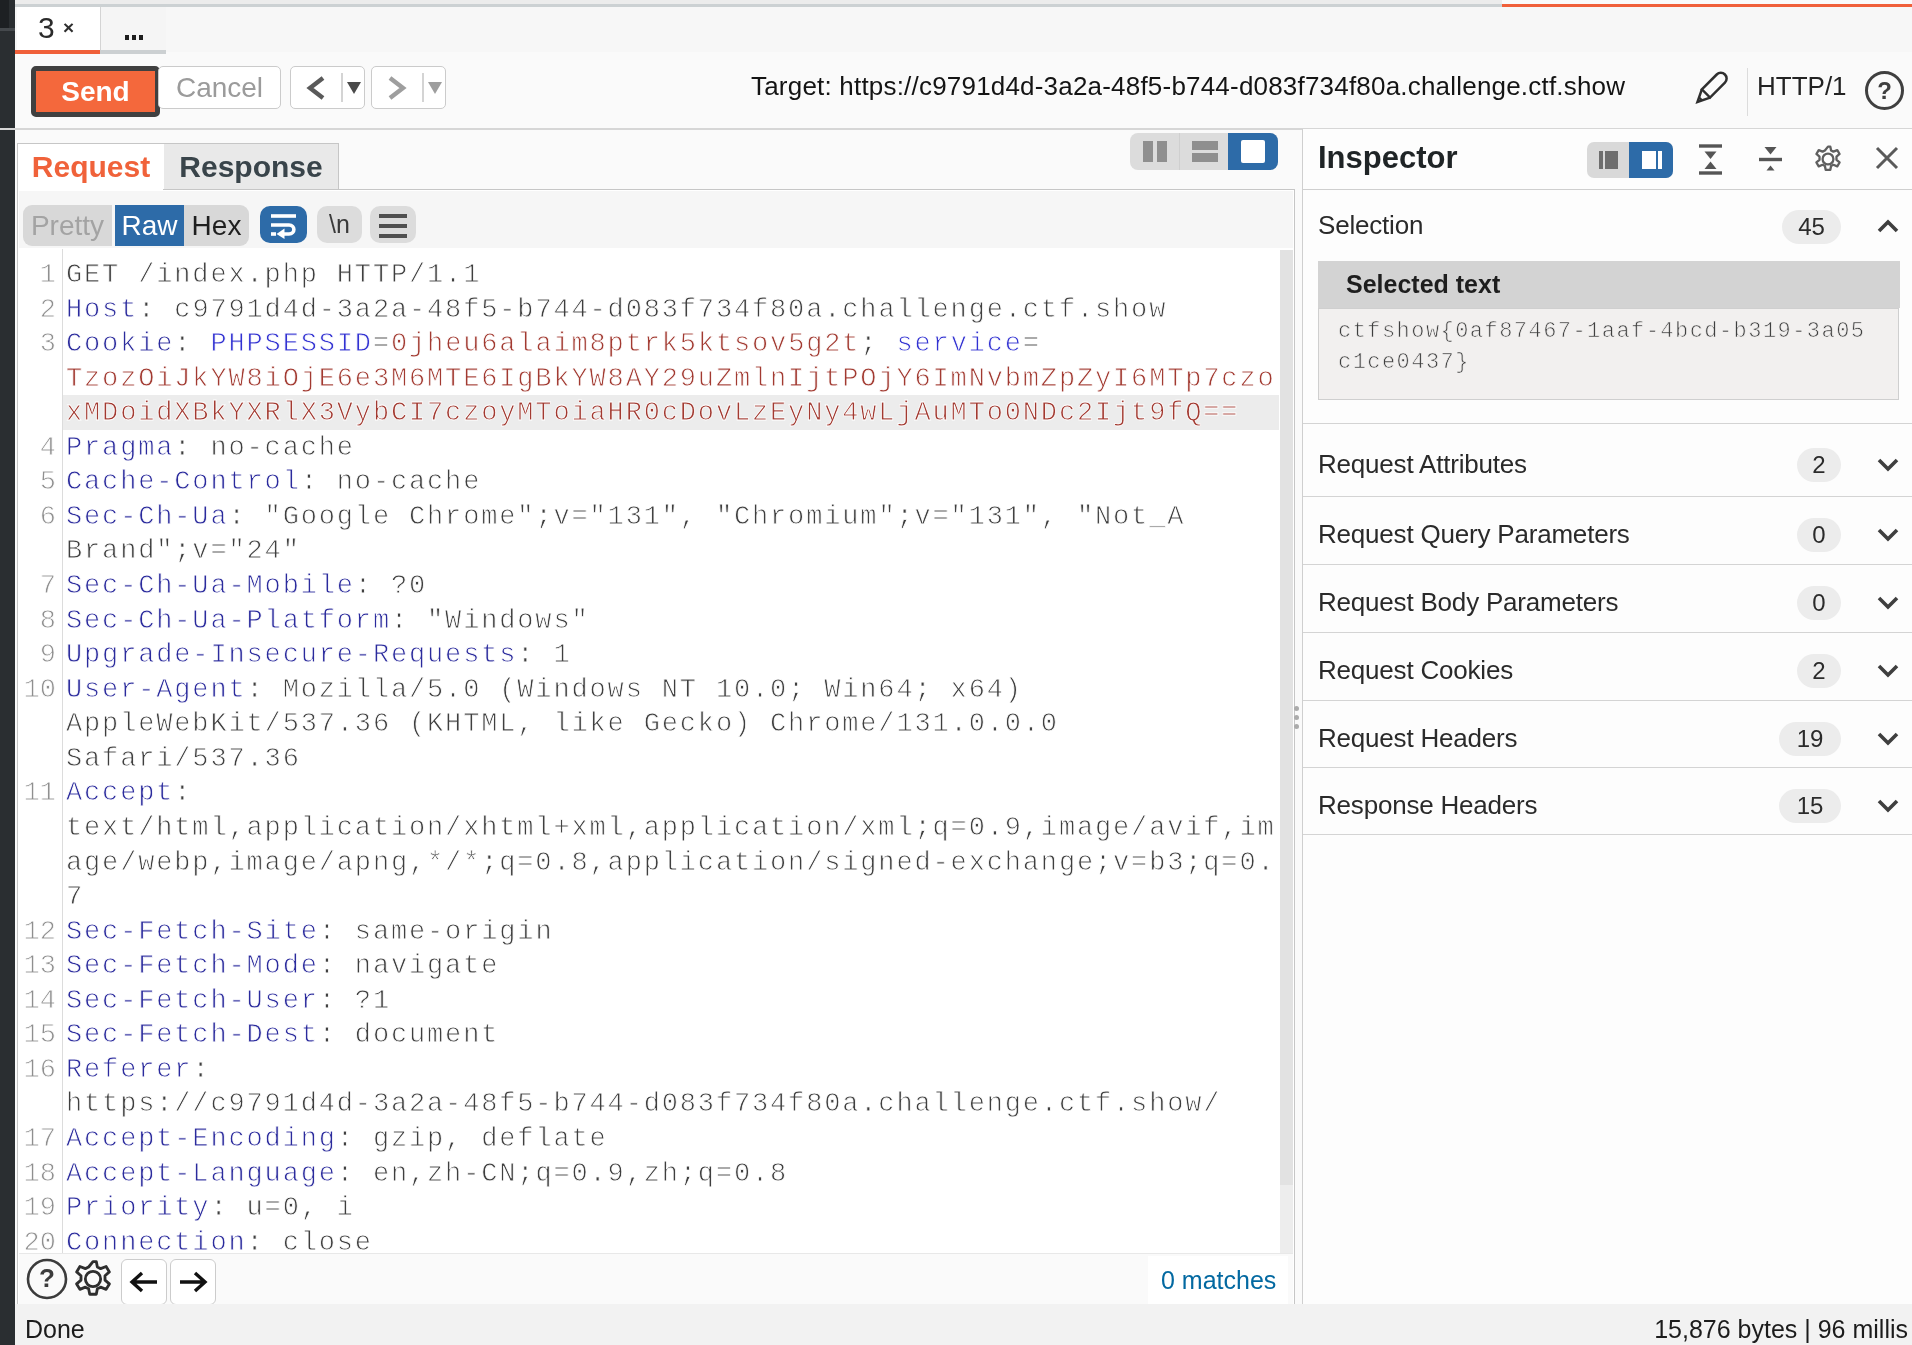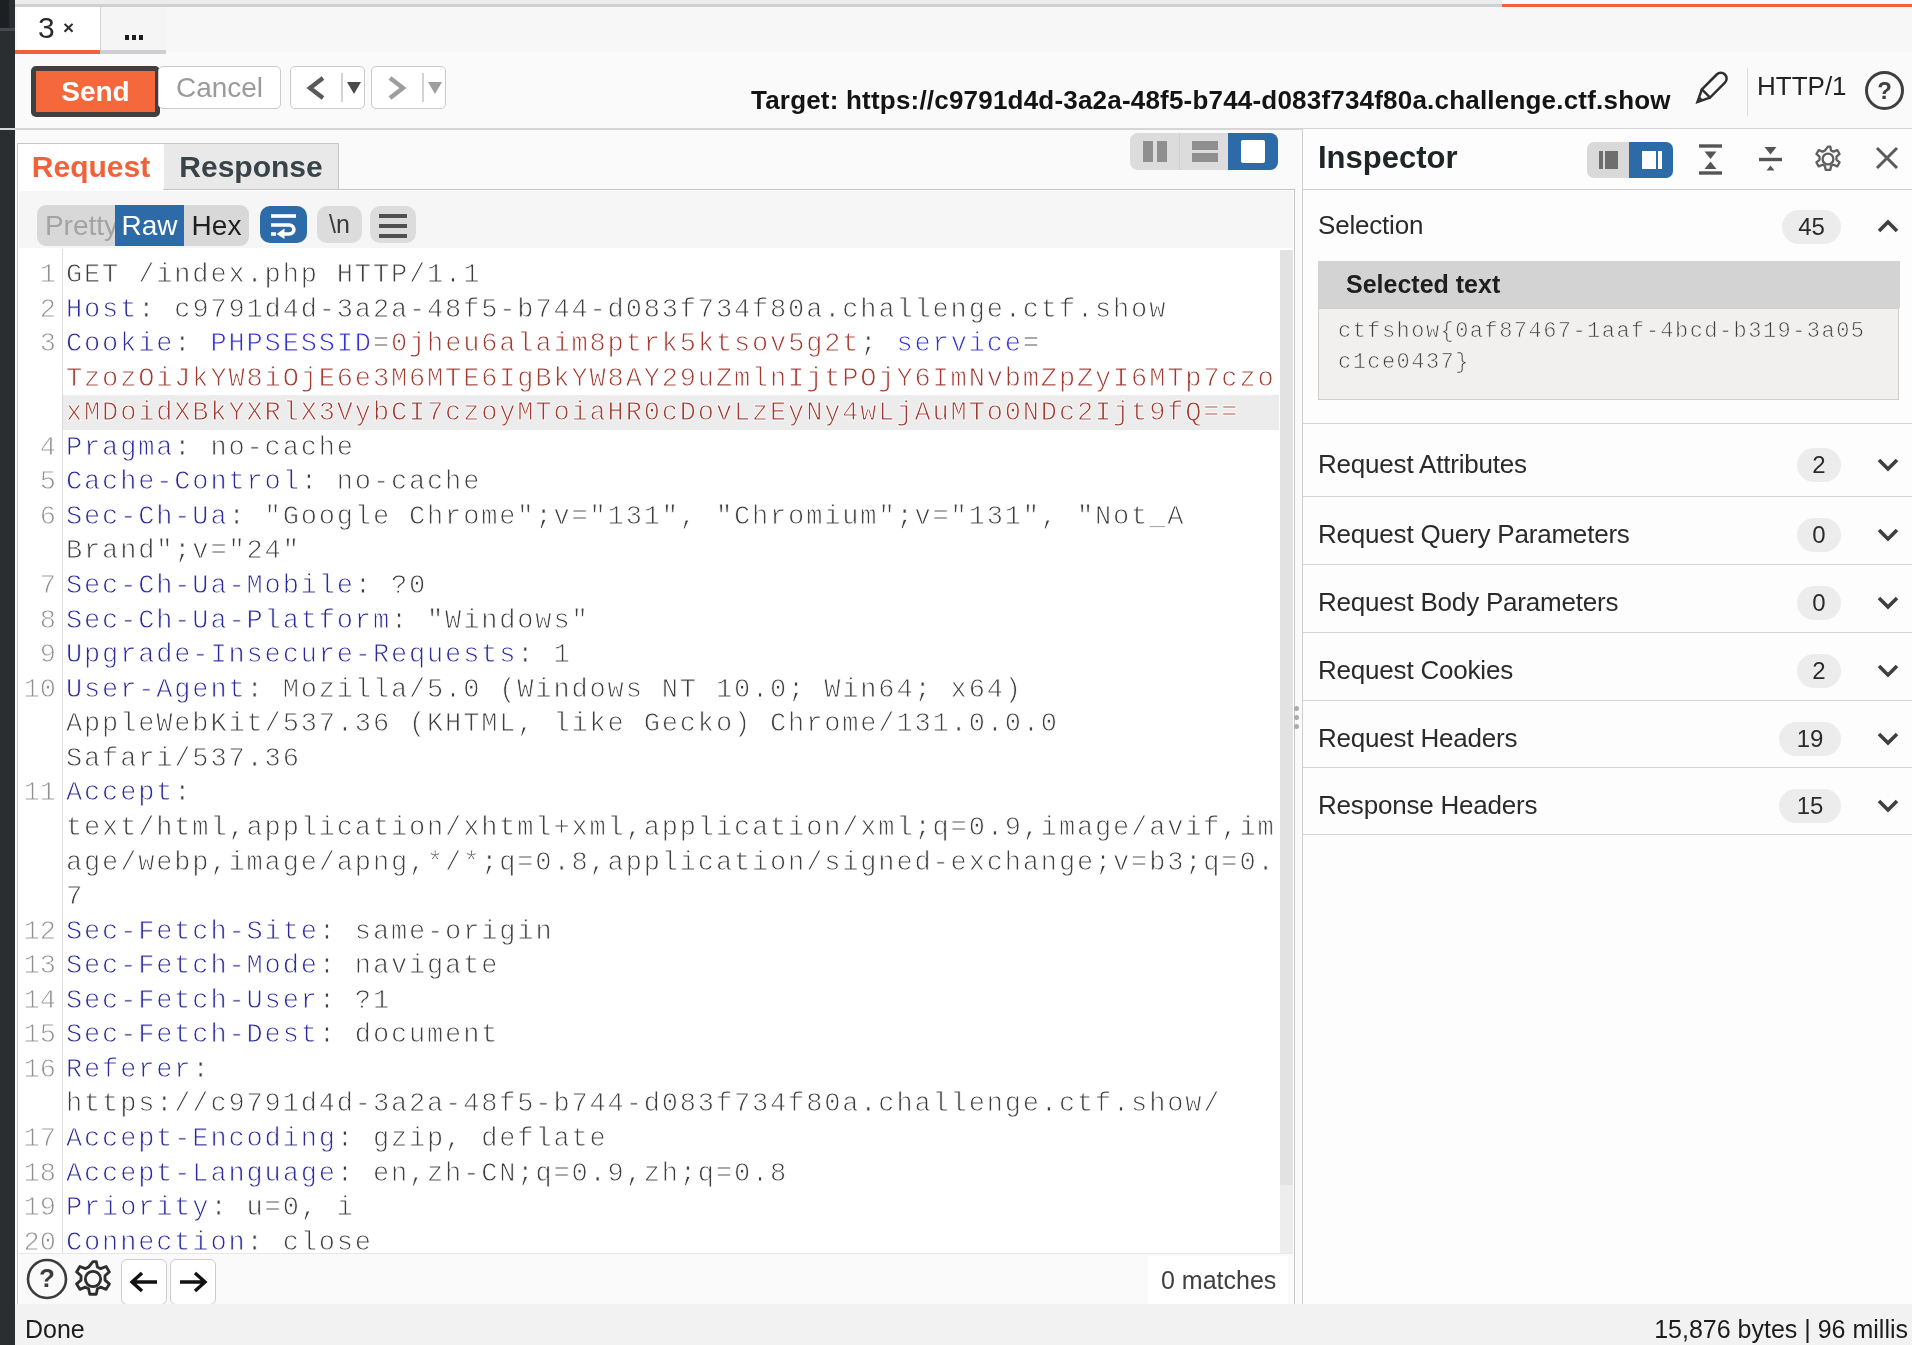--- a/index.html
+++ b/index.html
@@ -31,41 +31,41 @@
        display:flex;align-items:center;justify-content:center;font-size:28px;color:#2e2e2e;}
   #btn-send{left:16px;width:119px;background:#f4683c;border:5px solid #404040;color:#fff;font-weight:bold;}
   #btn-cancel{left:143px;width:121px;color:#9b9b9b;font-size:28px;}
   #btn-back{left:275px;width:73px;}
   #btn-fwd{left:356px;width:73px;}
   .split-l{position:absolute;left:0;top:0;width:49px;height:41px;display:flex;align-items:center;justify-content:center;}
   .split-div{position:absolute;left:50px;top:6px;width:2px;height:29px;background:#d4d4d4;}
   .split-r{position:absolute;left:52px;top:0;width:21px;height:41px;display:flex;align-items:center;justify-content:center;}
   #btn-follow{left:445px;width:248px;font-size:28px;}
   #target-label{position:absolute;left:736px;top:12px;height:41px;display:flex;align-items:center;
-     font-size:26px;font-weight:bold;color:#141414;letter-spacing:0.2px;margin-top:14px;}
+     font-size:26px;font-weight:normal;color:#141414;letter-spacing:0.2px;}
   #tb-div{position:absolute;left:1732px;top:14px;width:1px;height:48px;background:#dcdcdc;}
   #http1{position:absolute;left:1742px;top:12px;height:41px;display:flex;align-items:center;font-size:26px;color:#232323;}
   #qmark{position:absolute;left:1850px;top:17px;width:33px;height:33px;border:3px solid #3f3f3f;border-radius:50%;
      display:flex;align-items:center;justify-content:center;font-size:24px;font-weight:bold;color:#3f3f3f;}
   
   #reqtab{left:17px;top:143px;width:146px;height:46px;background:#fff;border:1px solid #c6c6c6;border-bottom:none;
       display:flex;align-items:center;justify-content:center;font-size:30px;font-weight:bold;color:#f0623a;}
   #resptab{left:164px;top:143px;width:174px;height:46px;background:#e9e9e9;border:1px solid #c6c6c6;border-bottom:none;border-left:none;
       display:flex;align-items:center;justify-content:center;font-size:30px;font-weight:bold;color:#39444a;}
   
   #viewseg{left:1130px;top:133px;width:148px;height:37px;border-radius:8px;background:#dcdcdc;}
   #viewseg .s3{position:absolute;right:0;top:0;width:50px;height:37px;background:#2d6ba8;border-radius:0 8px 8px 0;}
   #viewseg .sq{position:absolute;background:#8f8f8f;}
   #viewseg .wsq{position:absolute;left:13px;top:7px;width:24px;height:23px;background:#fff;border-radius:2px;}
   #viewseg .vdiv{position:absolute;top:0;width:1px;height:37px;background:#cfcfcf;}
   
   #editor{left:17px;top:189px;width:1276px;height:1114px;border:1px solid #c6c6c6;background:#fff;}
   #fmtbar{position:absolute;left:1px;top:1px;width:1274px;height:57px;background:#f6f6f6;}
   .fseg{position:absolute;top:14px;height:41px;display:flex;align-items:center;justify-content:center;font-size:28px;}
-  #fmt-pretty{left:18px;width:89px;background:#d8d8d8;color:#a3a3a3;border-radius:9px 0 0 9px;}
+  #fmt-pretty{left:4px;width:89px;background:#d8d8d8;color:#a3a3a3;border-radius:9px 0 0 9px;}
   #fmt-raw{left:96px;width:69px;background:#2d6ba8;color:#fff;}
   #fmt-hex{left:165px;width:65px;background:#d8d8d8;color:#1f1f1f;border-radius:0 9px 9px 0;}
   #btn-wrap{left:241px;width:47px;background:#2d6ba8;border-radius:10px;height:37px;top:15px;}
   #btn-n{left:298px;width:45px;background:#dcdcdc;border-radius:10px;color:#3a3a3a;font-size:25px;height:37px;top:15px;}
   #btn-ham{left:351px;width:46px;background:#dcdcdc;border-radius:10px;height:37px;top:15px;}
   .hline{position:absolute;left:9px;width:28px;height:4px;background:#4f4f4f;}
   
   #gutter-div{position:absolute;left:44px;top:59px;width:1px;height:1192px;background:#dcdcdc;}
   #hl{position:absolute;left:45px;top:205px;width:1216px;height:35px;background:#ececec;}
   .ln{position:absolute;left:0;width:1260px;height:35px;line-height:34.6px;-webkit-text-stroke:0.8px #ffffff;
@@ -75,21 +75,21 @@
   .ln .h{color:#2b2b9d;}
   .ln .p{color:#3232d2;}
   .ln .r{color:#a23a31;}
   
   #sbar{position:absolute;left:1262px;top:60px;width:13px;height:1190px;background:#ededed;}
   #sthumb{position:absolute;left:0;top:0;width:13px;height:935px;background:#e2e2e2;}
   
   #searchbar{position:absolute;left:1px;top:1063px;width:1274px;height:51px;background:#fafafa;border-top:1px solid #e8e8e8;}
   #searchbar .input{position:absolute;left:206px;top:6px;width:913px;height:40px;background:#fff;border:1px solid #cfcfcf;
      font-size:25px;font-style:italic;color:#8a909c;display:flex;align-items:center;padding-left:16px;box-sizing:border-box;}
-  #searchbar .matches{position:absolute;left:1142px;top:6px;height:40px;display:flex;align-items:center;font-size:25px;color:#404040;}
+  #searchbar .matches{position:absolute;left:1142px;top:6px;height:40px;display:flex;align-items:center;font-size:25px;color:#0369a1;}
   .navbtn{position:absolute;top:5px;width:44px;height:44px;background:#fff;border:1px solid #ccc;border-radius:6px;
      display:flex;align-items:center;justify-content:center;font-size:28px;color:#1e1e1e;}
   
   #statusbar{left:15px;top:1304px;width:1897px;height:41px;background:#f2f2f2;}
   #done{position:absolute;left:10px;top:11px;font-size:25px;color:#1c1c1c;}
   #bytes{position:absolute;right:4px;top:11px;font-size:25px;color:#1c1c1c;}
   
   #inspector{left:1302px;top:129px;width:610px;height:1175px;background:#fdfdfd;border-left:1px solid #cfcfcf;}
   #insp-title{position:absolute;left:15px;top:11px;font-size:31px;font-weight:bold;color:#1f2426;}
   #insp-hdiv{position:absolute;left:0;top:60px;width:610px;height:1px;background:#cfcfcf;}

